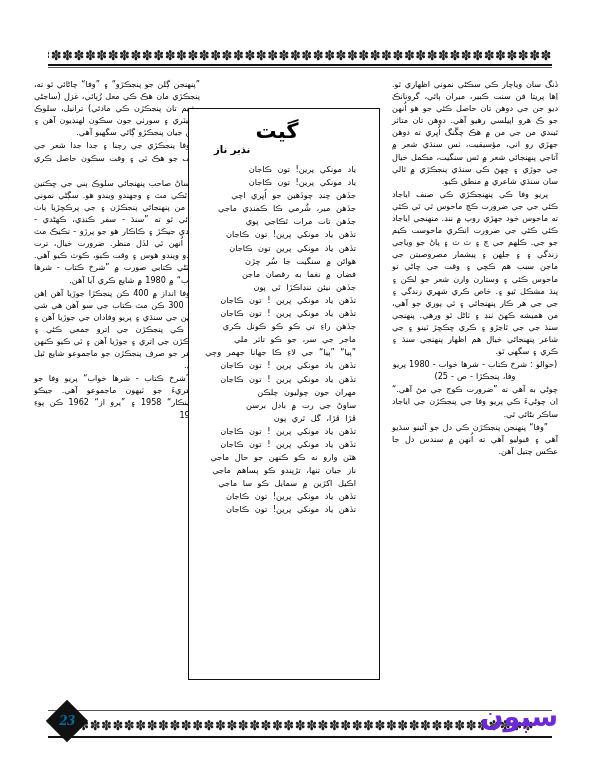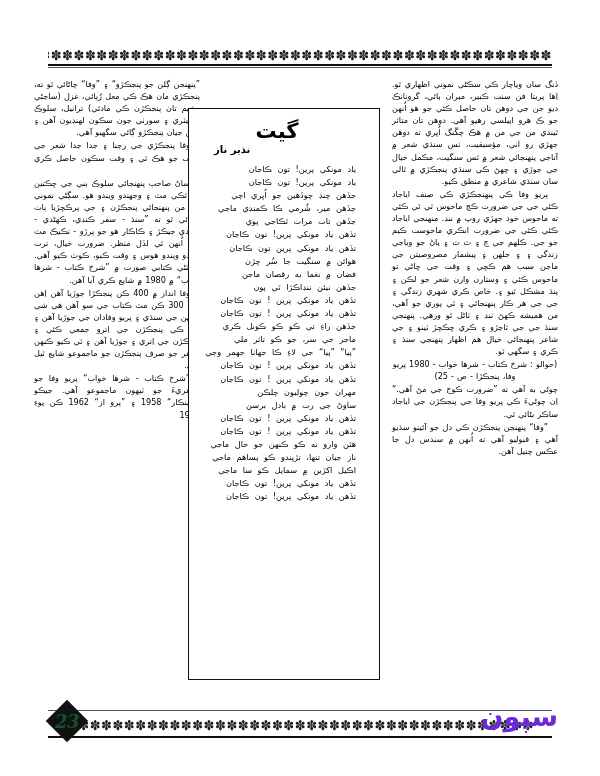--- a/index.html
+++ b/index.html
@@ -144,22 +144,22 @@
     left:52px;top:706px;
     width:30px;height:30px;
     background:#111;
     transform:rotate(45deg);
   }
   #page-number-text{
     position:absolute;
     left:52px;top:706px;
     width:30px;height:30px;
     display:flex;align-items:center;justify-content:center;
-    color:#14532d;
-    font-size:18px;
+    color:#0369a1;
+    font-size:12px;
     font-style:italic;
     font-weight:bold;
     font-family:"DejaVu Serif","Liberation Serif",serif;
     letter-spacing:-0.5px;
   }
   #masthead{
     position:absolute;
     right:42px;
     top:700px;
     font-size:27px;
@@ -214,20 +214,21 @@
         <div class="pline wide">جڏهن نيئن ننڊاڪڙا ٿي پون</div>
         <div class="pline wide">تڏهن ياد مونکي پرين ! تون ڪاجان</div>
         <div class="pline wide">تڏهن ياد مونکي پرين ! تون ڪاجان</div>
         <div class="pline wide">جڏهن راءِ تي ڪو ڪو ڪونل ڪري</div>
         <div class="pline wide">ماجر جي سر، جو ڪو تاثر ملي</div>
         <div class="pline wide">”پيا“ ”پيا“ جي لاءِ ڪا جهانا جهمر وڄي</div>
         <div class="pline wide">تڏهن ياد مونکي پرين ! تون ڪاجان</div>
         <div class="pline wide">تڏهن ياد مونکي پرين ! تون ڪاجان</div>
         <div class="pline wide">مهران جون چوليون چلڪن</div>
         <div class="pline wide">ساوڻ جي رت ۾ بادل برسن</div>
+        <div class="pline wide">ڦڙا ڦڙا، گل ٿري پون</div>
         <div class="pline wide">تڏهن ياد مونکي پرين ! تون ڪاجان</div>
         <div class="pline wide">تڏهن ياد مونکي پرين ! تون ڪاجان</div>
         <div class="pline wide">هٿن وارو نه ڪو ڪنهن جو حال ماجي</div>
         <div class="pline wide">ناز جيان تنها، تڙپندو ڪو پساهم ماجي</div>
         <div class="pline wide">اڪيل اکڙين ۾ سمايل ڪو سا ماجي</div>
         <div class="pline wide">تڏهن ياد مونکي پرين! تون ڪاجان</div>
         <div class="pline wide">تڏهن ياد مونکي پرين! تون ڪاجان</div>
       </div>
   </div>
 

